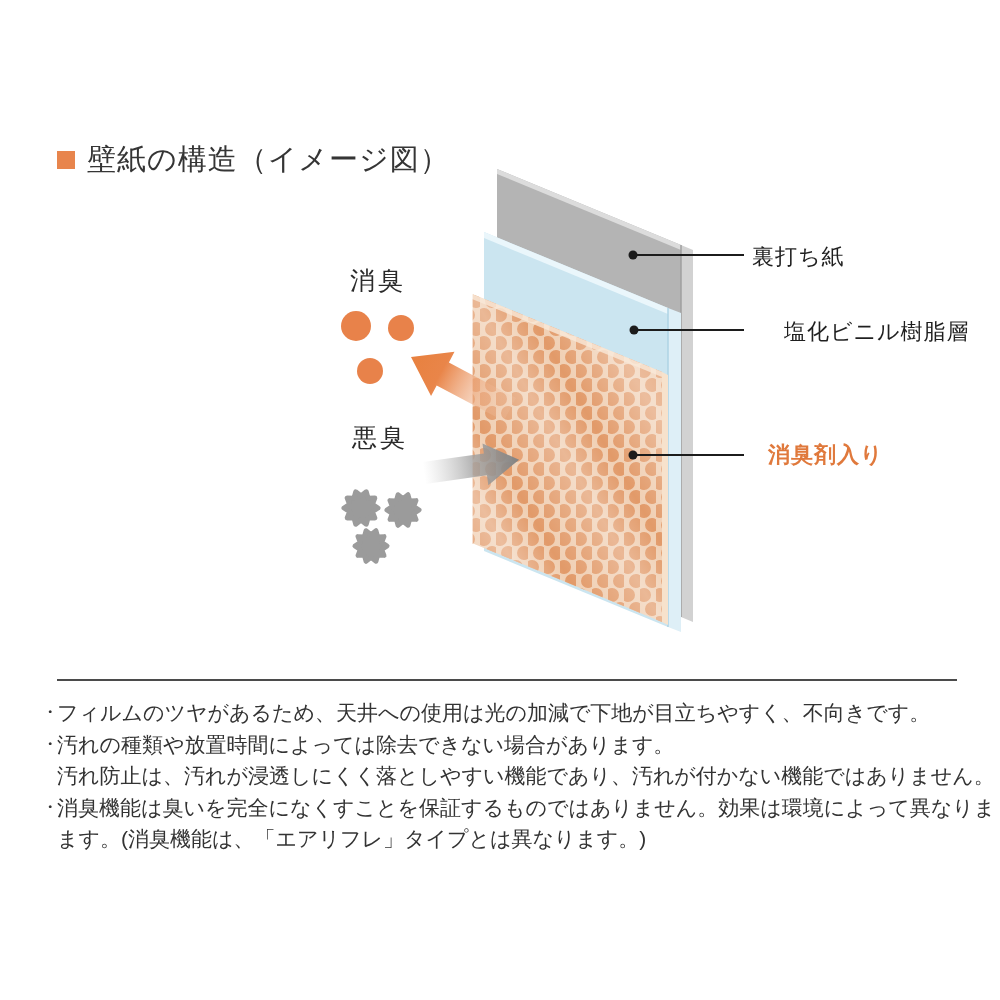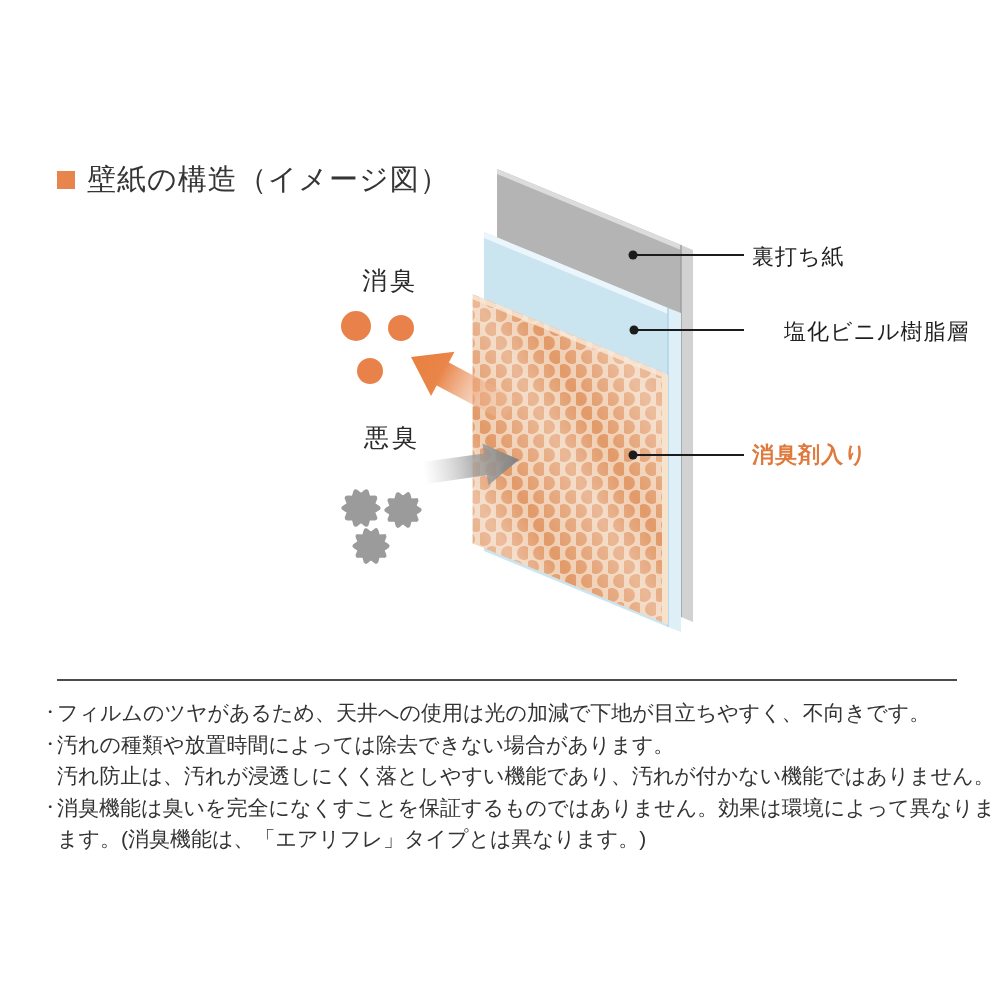--- a/index.html
+++ b/index.html
@@ -1,33 +1,33 @@
 <!DOCTYPE html>
 <html><head>
 <meta charset="utf-8">
 <style>
   html,body{margin:0;padding:0;background:#ffffff;}
   .page{
     position:relative;width:1000px;height:1000px;background:#ffffff;overflow:hidden;
     font-family:"Liberation Sans","DejaVu Sans",sans-serif;color:#333;
   }
   
-  .title-row{position:absolute;left:57px;top:160px;display:flex;align-items:center;}
+  .title-row{position:absolute;left:57px;top:140px;display:flex;align-items:center;}
   .title-bullet{width:18px;height:18px;background:#e8854d;margin-right:12px;flex:0 0 auto;}
   .page-title{font-size:29px;font-weight:500;color:#353535;letter-spacing:1px;white-space:nowrap;}
   
   .diagram{position:absolute;left:0;top:0;width:1000px;height:660px;}
   .diagram svg{position:absolute;left:0;top:0;}
-  .ann{position:absolute;font-size:25px;color:#2b2b2b;letter-spacing:3px;white-space:nowrap;margin-left:12px;}
+  .ann{position:absolute;font-size:25px;color:#2b2b2b;letter-spacing:3px;white-space:nowrap;}
   .ann-deodorize{left:350px;top:264px;}
   .ann-odor{left:352px;top:421px;}
   .layer-label{position:absolute;left:752px;font-size:22px;color:#1f1f1f;white-space:nowrap;letter-spacing:1px;}
   .layer-label.backing{top:242px;}
   .layer-label.vinyl{top:317px;margin-left:32px;}
-  .film-label{position:absolute;left:752px;top:440px;font-size:22px;line-height:30px;
+  .film-label{position:absolute;left:768px;top:440px;font-size:22px;line-height:30px;
     font-weight:bold;color:#e0793c;white-space:nowrap;letter-spacing:1px;}
   .leader{stroke:#1c1c1c;stroke-width:2;}
   .burst-use{stroke:#9b9b9b;stroke-width:5;stroke-linejoin:round;}
   
   .notes{position:absolute;left:44px;top:670px;width:918px;}
   .notes-heading{font-size:20px;font-weight:400;color:#3a3a3a;margin:0 0 0 13px;letter-spacing:1px;}
   .notes-rule{height:2px;background:#4b4b4b;border:none;margin:9px 0 0 13px;width:900px;}
   .note-items{margin-top:16px;font-size:21px;line-height:31.5px;color:#333;}
   .note-item{position:relative;padding-left:13px;}
   .note-bullet{position:absolute;left:-3px;top:0;font-size:18px;}

